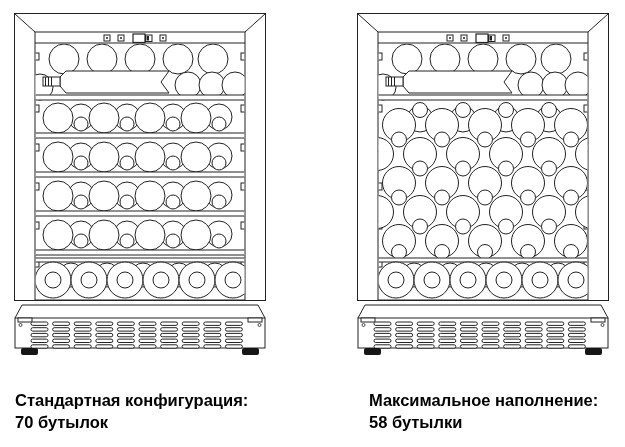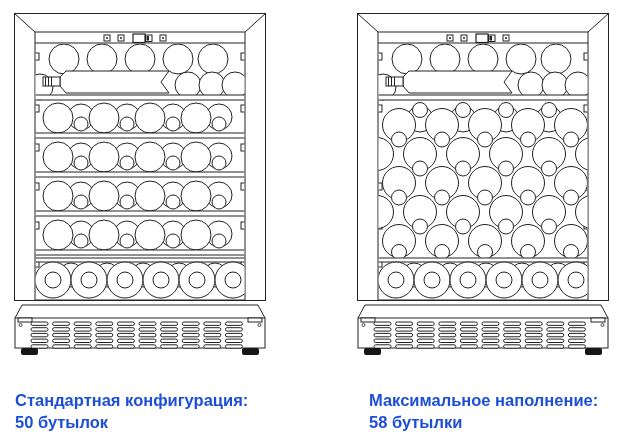--- a/index.html
+++ b/index.html
@@ -1,20 +1,20 @@
 <!DOCTYPE html>
 <html><head>
 <meta charset="utf-8">
 <style>
   html,body{margin:0;padding:0;background:#ffffff;}
   .canvas{position:relative;width:625px;height:447px;background:#ffffff;overflow:hidden;
           font-family:"Liberation Sans",sans-serif;}
   .fridge{position:absolute;top:13px;width:252px;height:344px;}
   .fridge svg{display:block;width:252px;height:344px;}
-  .caption{position:absolute;top:389px;color:#1d4ed8;font-weight:bold;
+  .caption{position:absolute;top:389px;color:#000000;font-weight:bold;
            font-size:16.5px;line-height:22px;white-space:nowrap;}
 </style>
 </head>
 <body>
 
 <div class="canvas">
 
   <div class="fridge" id="fridge-standard" style="left: 14px;">
       <svg viewBox="0 0 252 344">
         <rect x="0.5" y="0.5" width="251" height="287" fill="#ffffff" stroke="#232323" stroke-width="1"></rect>
@@ -408,21 +408,21 @@
           <rect x="211.4" y="326.1" width="17" height="3.4" rx="1.7" fill="#ffffff" stroke="#232323" stroke-width="1"></rect>
           <rect x="211.4" y="331.8" width="17" height="3.4" rx="1.7" fill="#ffffff" stroke="#232323" stroke-width="1"></rect>
         </g>
         <rect x="7" y="335" width="17" height="7" rx="2" fill="#161616"></rect>
         <rect x="228" y="335" width="17" height="7" rx="2" fill="#161616"></rect>
       </svg>
     </div>
 
   <div class="caption" style="left:15px">
     <div>Стандартная конфигурация:</div>
-    <div>50 бутылок</div>
+    <div>70 бутылок</div>
   </div>
 
   <div class="caption" style="left:369px">
     <div>Максимальное наполнение:</div>
     <div>58 бутылки</div>
   </div>
 
 </div>
 
 </body></html>

